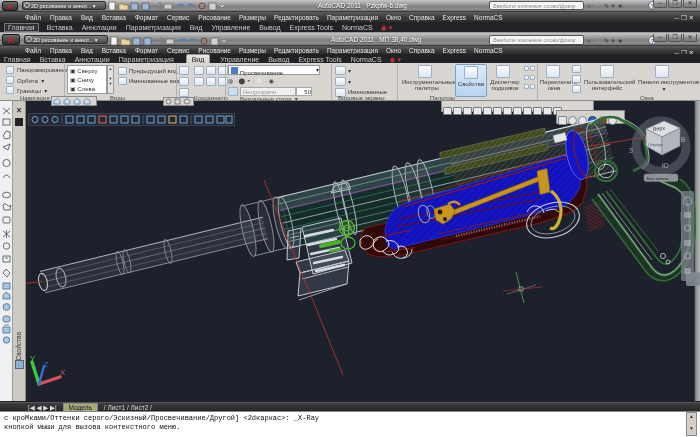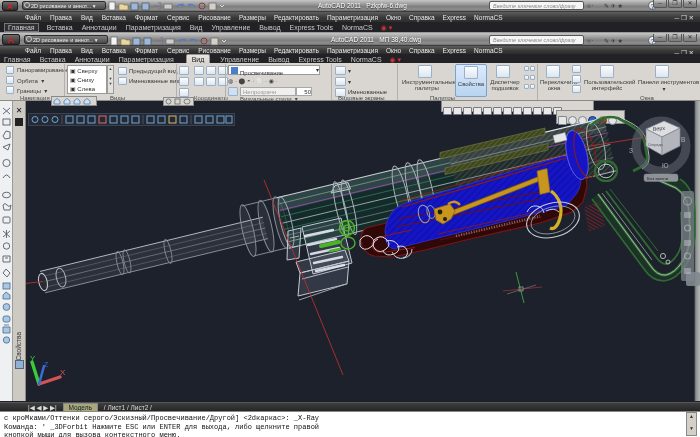--- a/index.html
+++ b/index.html
@@ -502,17 +502,16 @@
 </svg>
 
 <div class="abs" id="sheettabs" style="left:0;top:402px;width:700px;height:9px;">
   <span style="margin-left:28px;">|◀ ◀ ▶ ▶|</span>
   <span style="display:inline-block;background:#aaa878;color:#123;padding:0 5px;margin-left:4px;border:1px solid #888;">Модель</span>
   <span style="margin-left:4px;">/ Лист1 / Лист2 /</span>
 </div>
 
 <div class="abs" id="cmd" style="left:0;top:411px;width:700px;height:26px;padding:2px 8px 0 4px;">
 <div>с кроМками/Оттенки серого/Эскизный/Просвечивание/Другой] &lt;2dкаркас&gt;: _X-Ray</div>
-<div>Команда: ' _3DForbit Нажмите ESC или ENTER для выхода, либо щелкните правой</div>
 <div>кнопкой мыши для вызова контекстного меню.</div>
 </div>
 <div class="abs" style="left:686px;top:412px;width:11px;height:24px;background:#d4d0c8;border:1px solid #888;font-size:5px;text-align:center;color:#333;">▲<br><br>▼</div>
 
 </div>
 </body></html>

